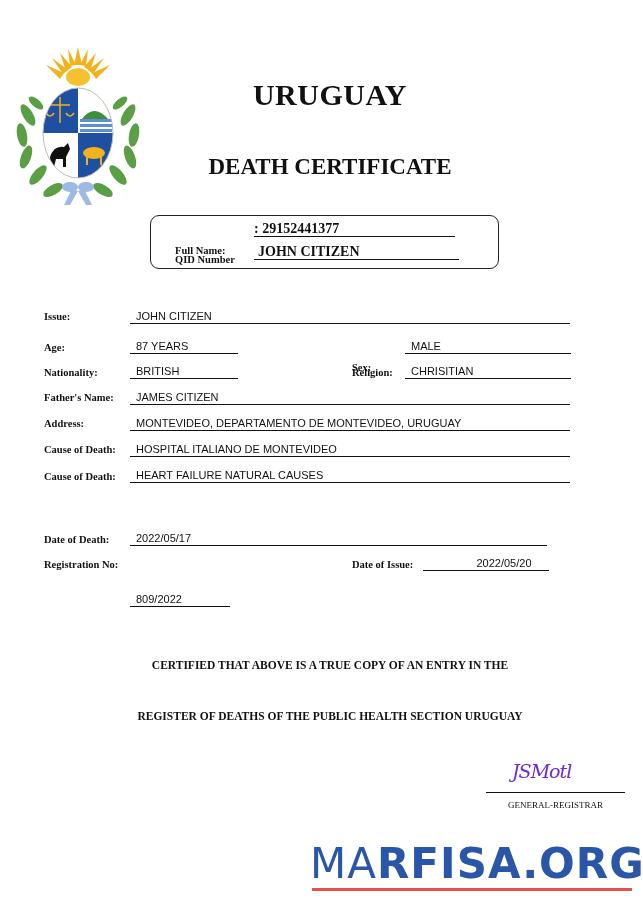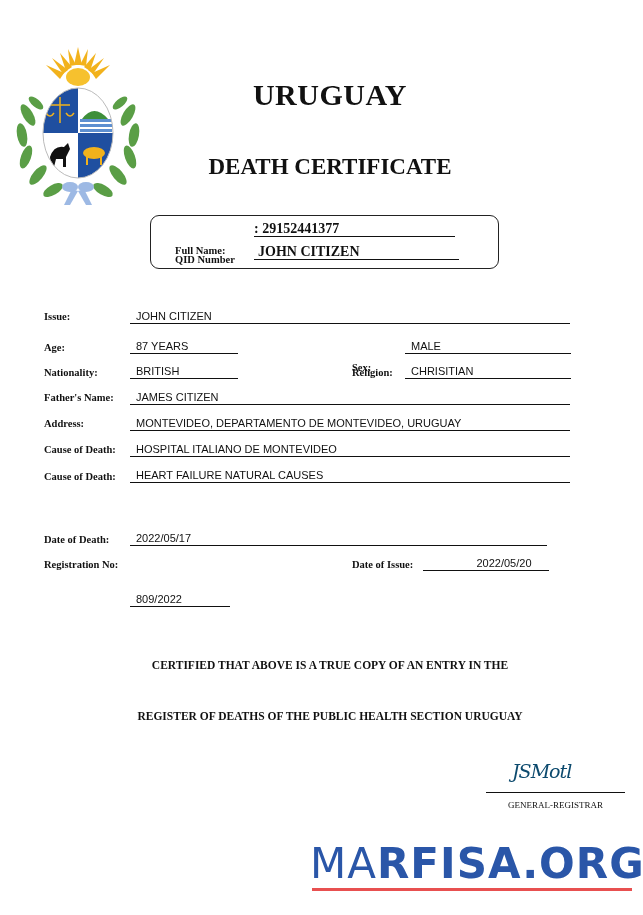--- a/index.html
+++ b/index.html
@@ -128,18 +128,18 @@
 <div class="abs val" style="left:130px;top:532px;width:417px;">2022/05/17</div>
 
 <div class="abs lbl" style="left:44px;top:559px;">Registration No:</div>
 <div class="abs val" style="left:130px;top:557px;width:100px;margin-top:36px;">809/2022</div>
 <div class="abs lbl" style="left:352px;top:559px;">Date of Issue:</div>
 <div class="abs val" style="left:423px;top:557px;width:126px;padding-left:36px;text-align:center;">2022/05/20</div>
 
 <div class="abs cert" style="top:659px;">CERTIFIED THAT ABOVE IS A TRUE COPY OF AN ENTRY IN THE</div>
 <div class="abs cert" style="top:710px;">REGISTER OF DEATHS OF THE PUBLIC HEALTH SECTION URUGUAY</div>
 
-<div class="abs" style="left:512px;top:760px;font-family:'DejaVu Serif',serif;font-style:italic;font-size:19px;color:#0c4a6e;letter-spacing:-1px;">JSMotl</div>
+<div class="abs" style="left:512px;top:760px;font-family:'DejaVu Serif',serif;font-style:italic;font-size:19px;color:#6d28d9;letter-spacing:-1px;">JSMotl</div>
 <div class="abs sigline"></div>
 <div class="abs registrar">GENERAL-REGISTRAR</div>
 
 <div class="abs brand"><span>MA</span><b>RFISA.ORG</b></div>
 <div class="abs brandline"></div>
 
 </body></html>

